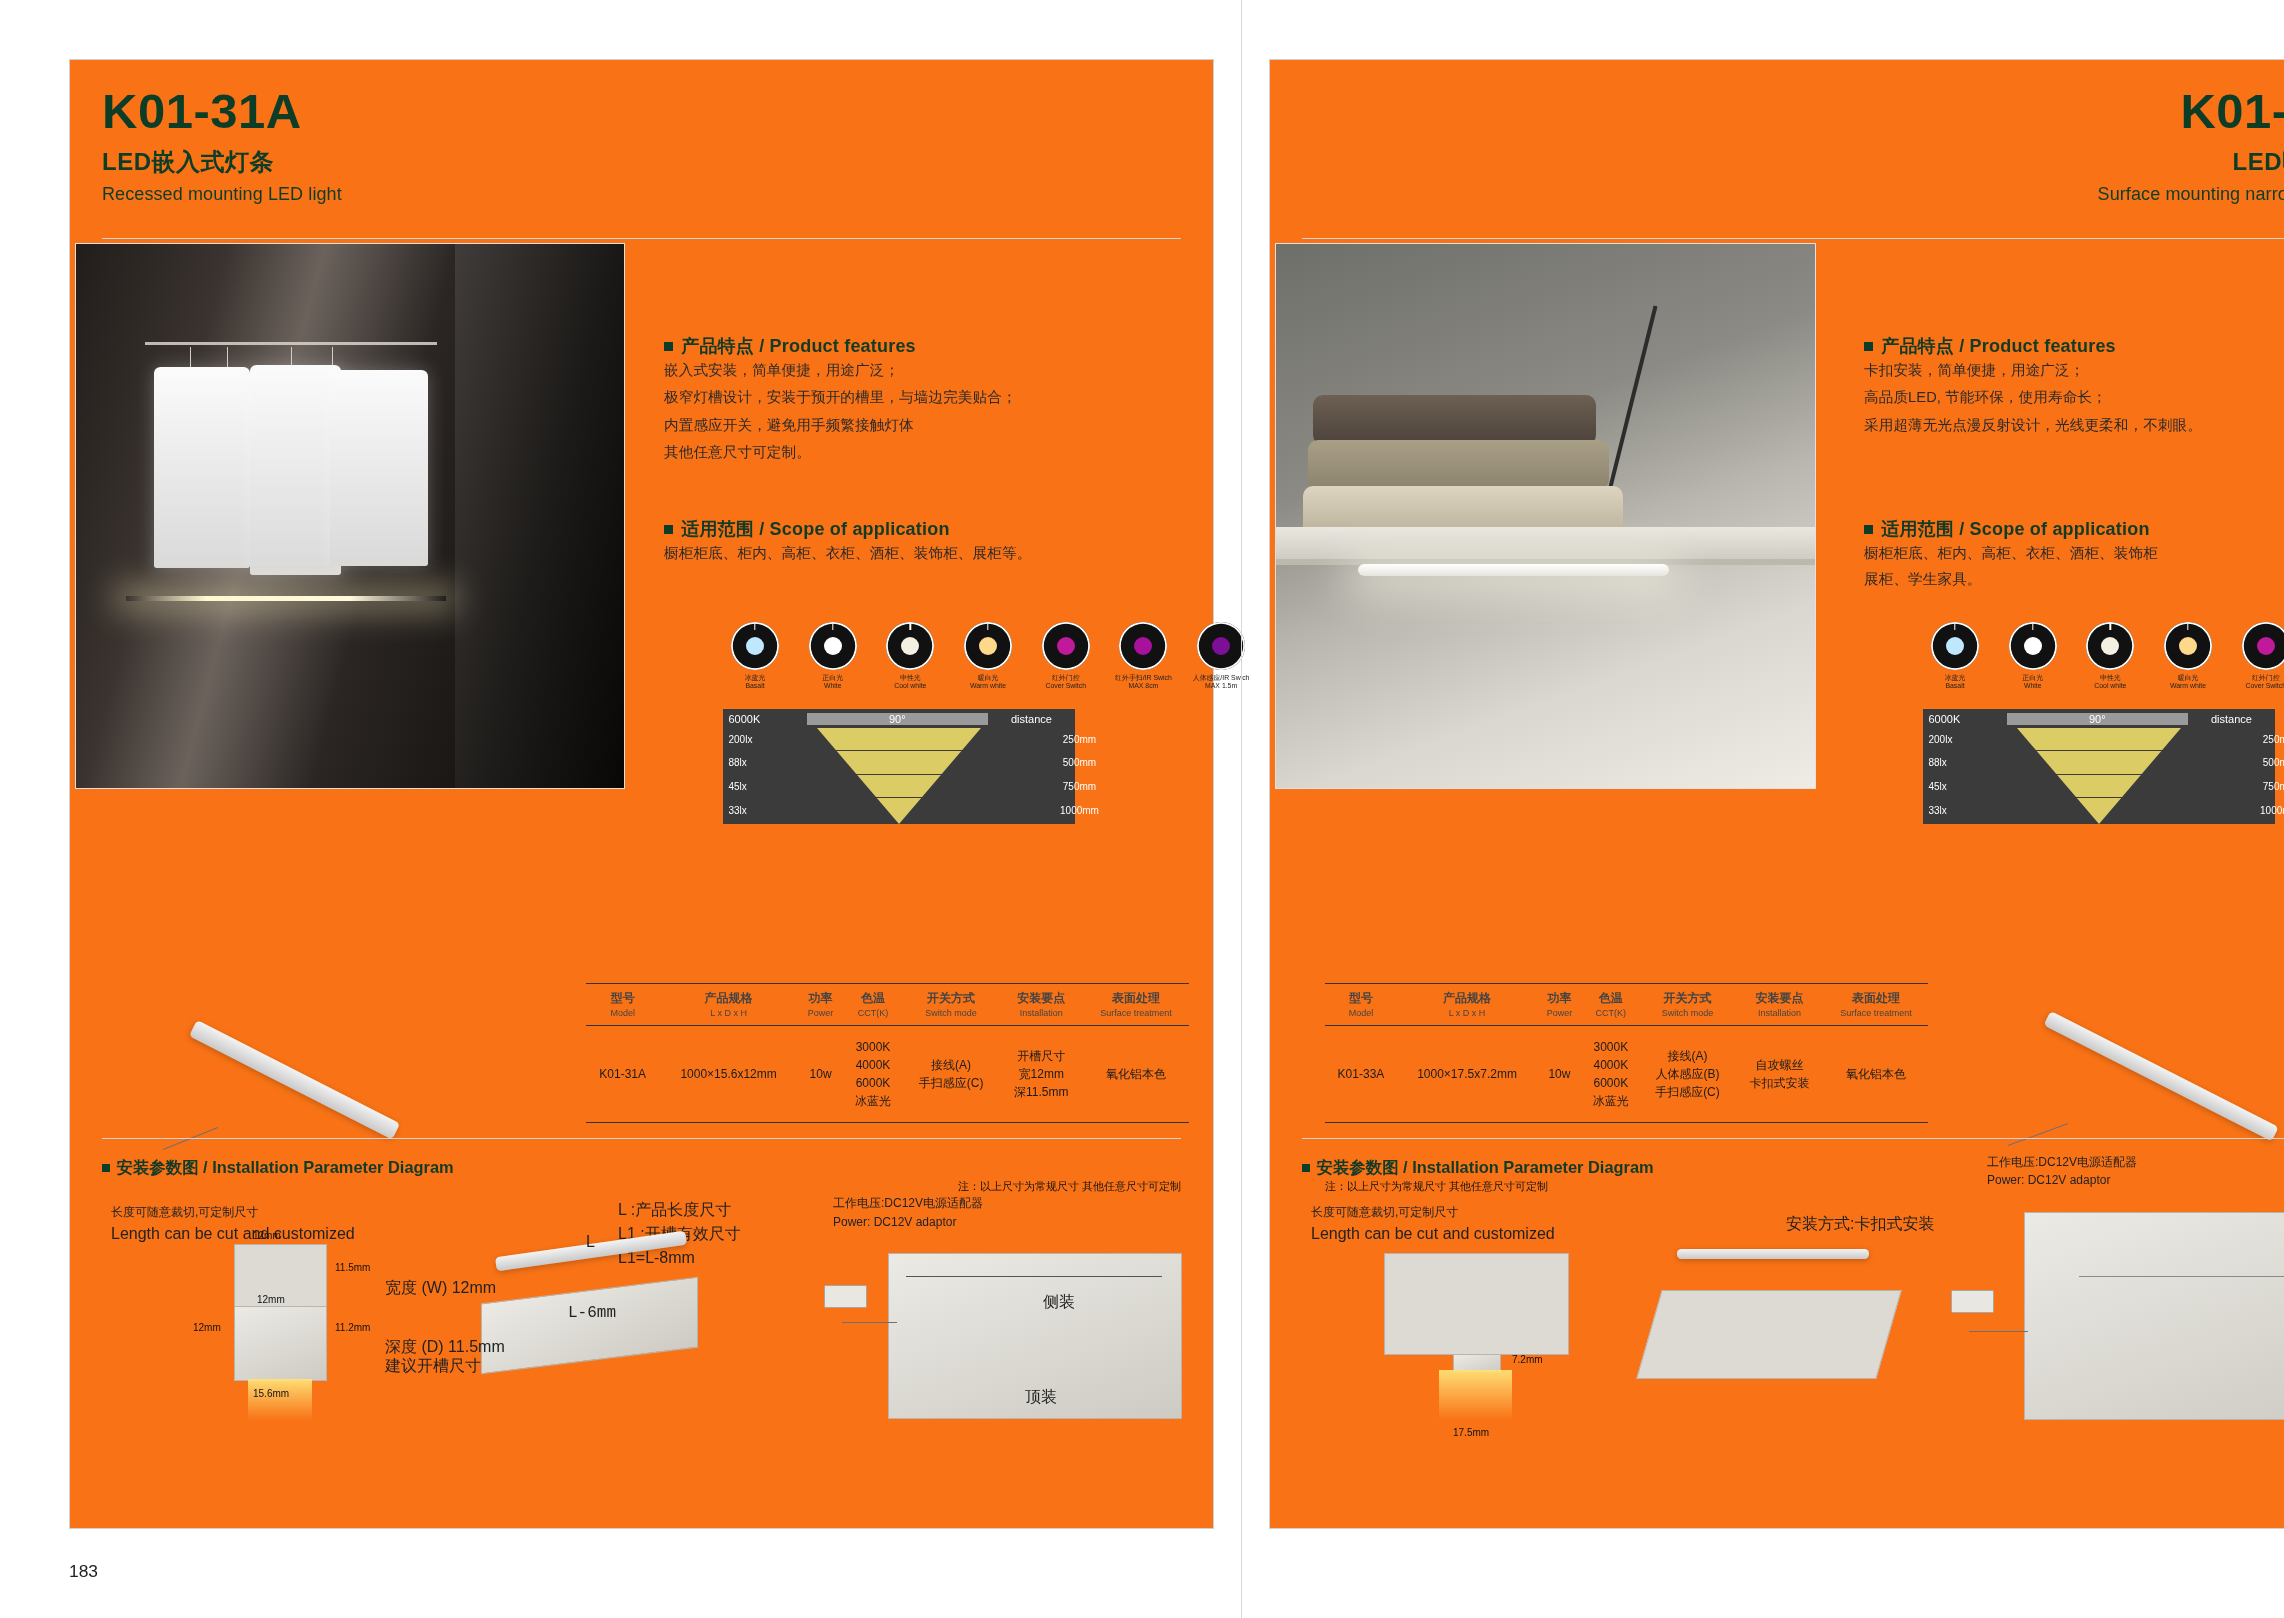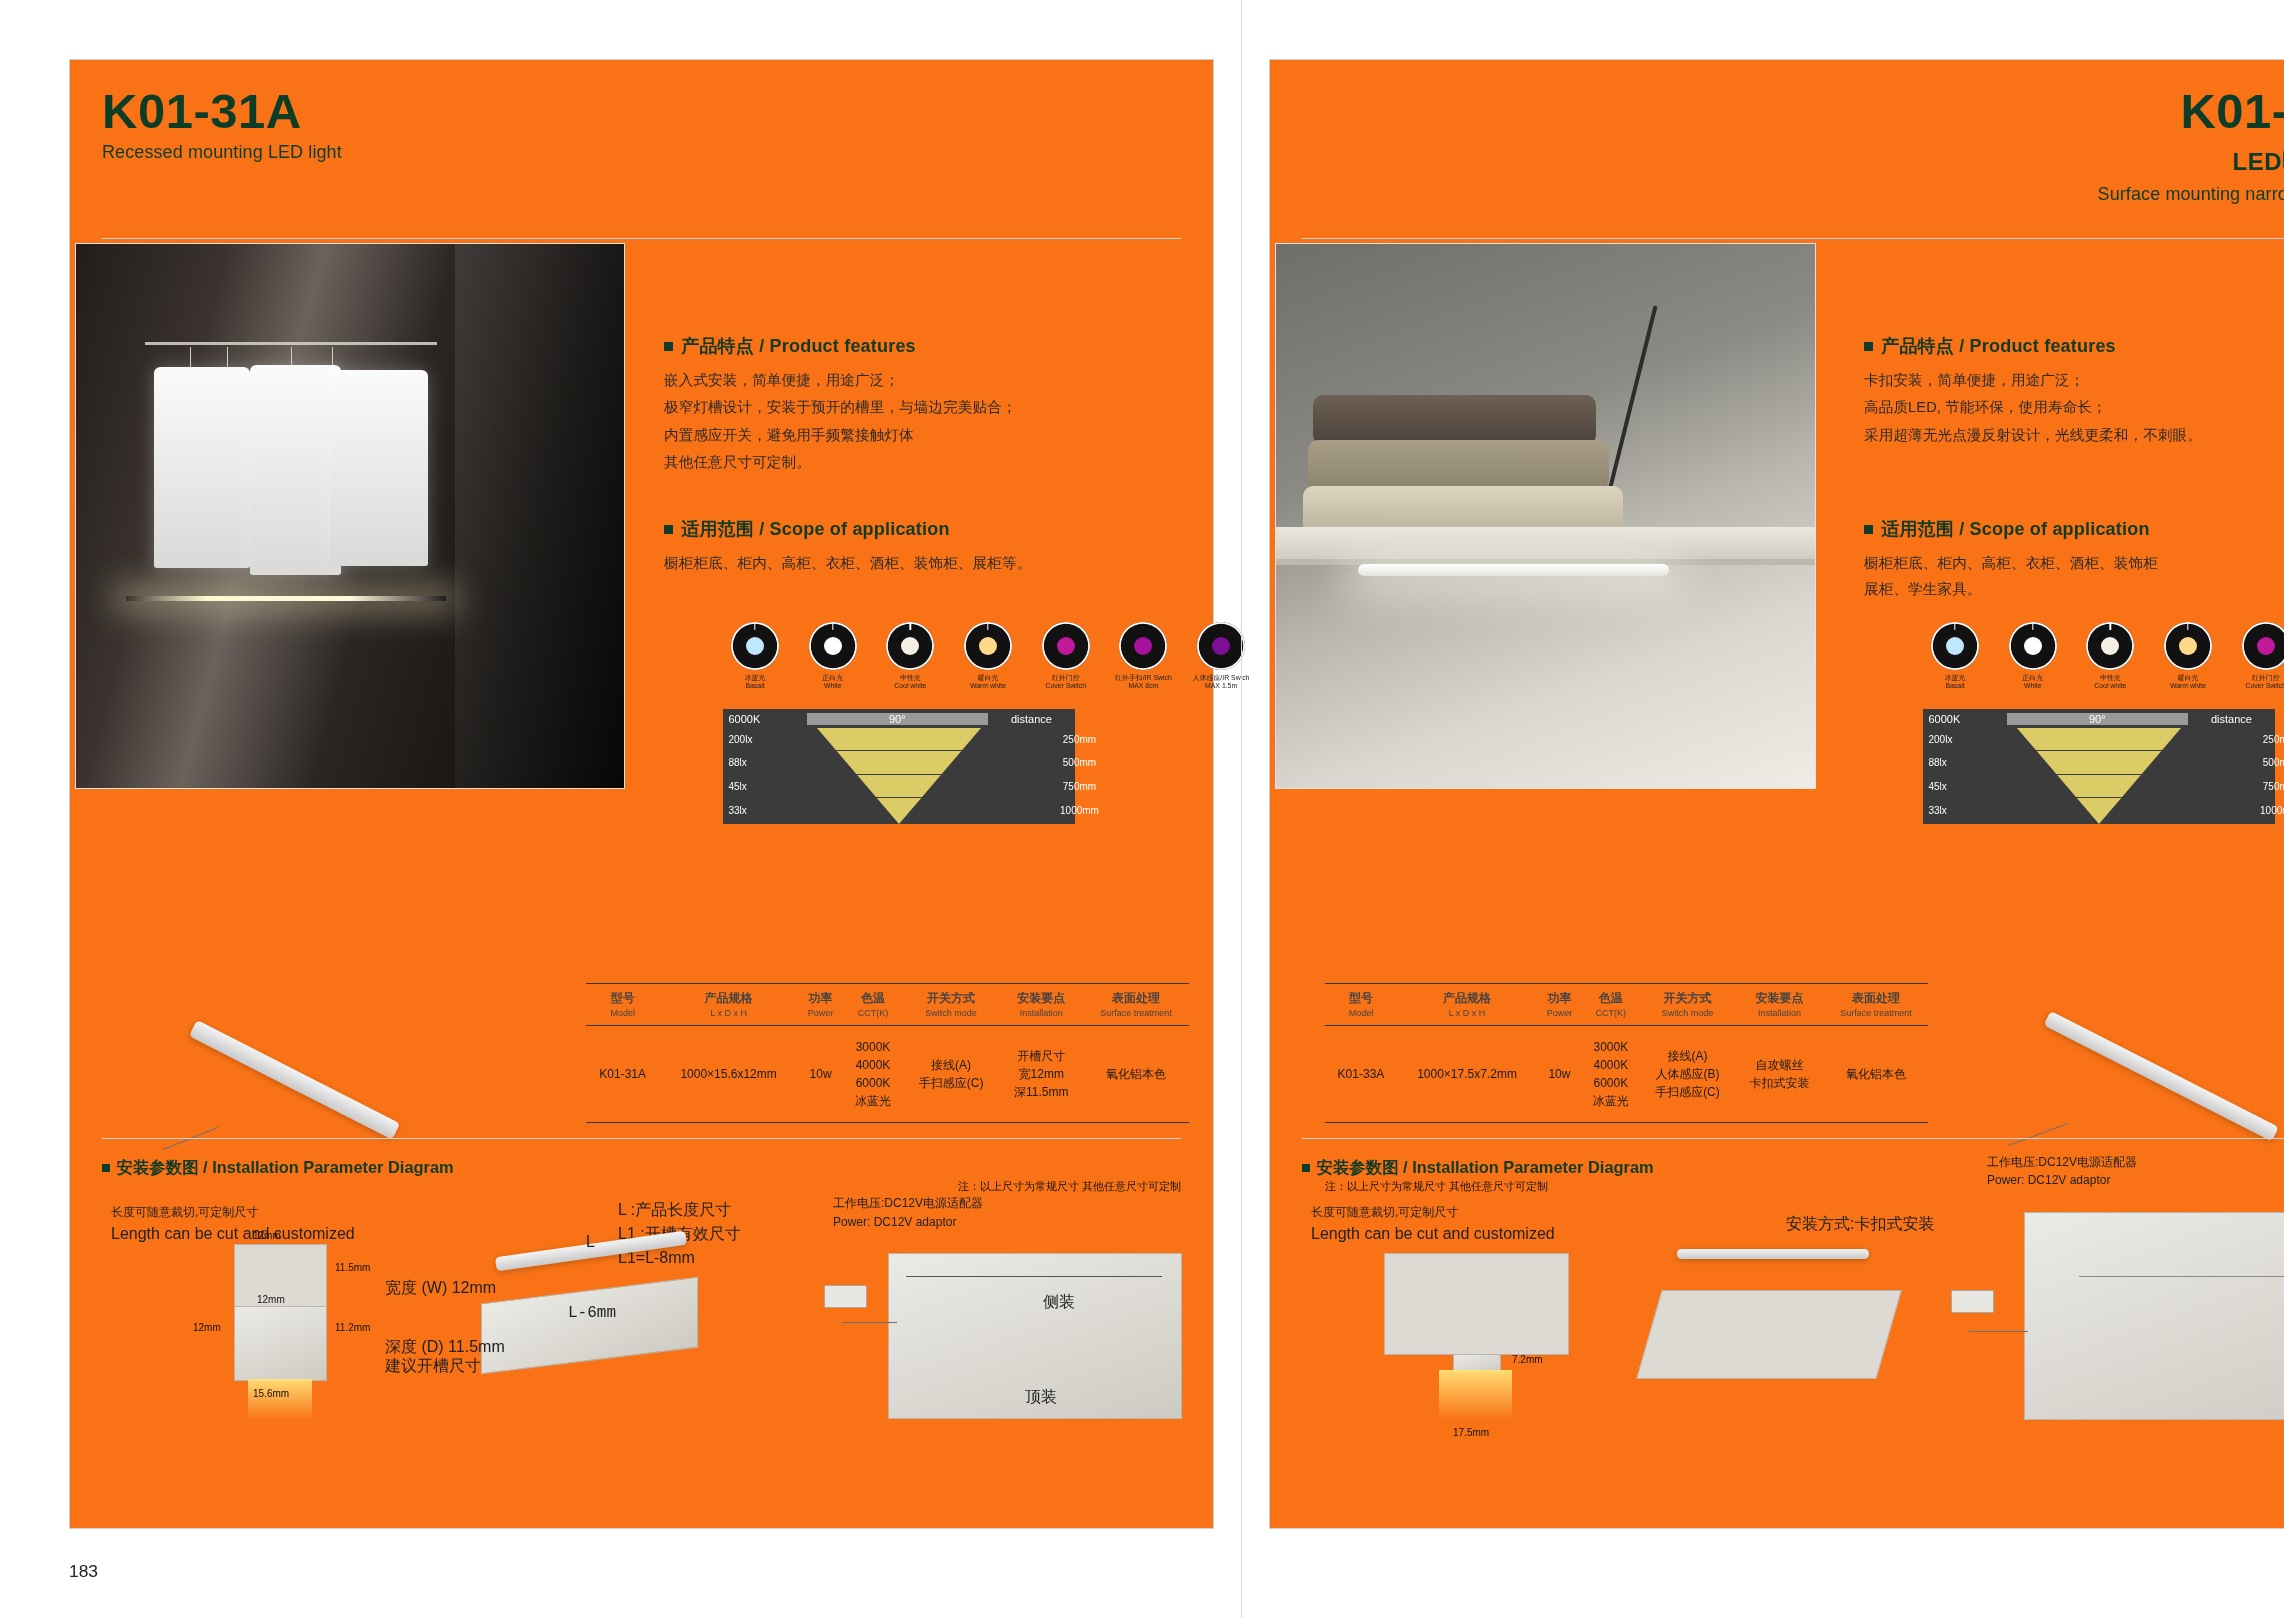--- a/index.html
+++ b/index.html
@@ -34,21 +34,21 @@
   .shelf-edge{position:absolute;left:0;top:315px;width:100%;height:6.4px;background:#bbb8ae;}
   .lamp2{position:absolute;left:82px;top:320px;width:311px;height:12px;border-radius:6px;background:linear-gradient(180deg,#ffffff,#e6e4dc);box-shadow:0 6.4px 41px 13.7px rgba(255,252,235,.55);}
   .towel{position:absolute;border-radius:10px;}
   .arm{position:absolute;left:320px;top:55px;width:3.7px;height:238px;background:#2c2c2c;transform:rotate(14deg);transform-origin:bottom center;}
   .knob{position:absolute;left:301px;top:265px;width:34px;height:34px;border-radius:50%;background:radial-gradient(circle at 35% 30%,#5a5a5a,#1c1c1c);}
 
   
   .feat{position:absolute;font-size:0;}
   .bullet{display:inline-block;width:9px;height:9px;background:#0d3d27;margin-right:8.2px;vertical-align:0.9px;}
   .feat-h{font-size:18px;font-weight:bold;color:#123a26;letter-spacing:0.2px;}
-  .feat-body{font-size:14.6px;line-height:1.75;color:#2a2a2a;margin-top:10px;letter-spacing:0.1px;}
+  .feat-body{font-size:14.6px;line-height:1.75;color:#2a2a2a;letter-spacing:0.1px;}
 
   
   .iconrow{position:absolute;display:flex;gap:13.7px;}
   .iconitem{width:64px;text-align:center;}
   .ic{width:48px;height:48px;border-radius:50%;margin:0 auto;background:#111;position:relative;box-shadow:0 0 0 1.8px #fff inset;}
   .ic .dot{position:absolute;left:50%;top:50%;transform:translate(-50%,-50%);width:18px;height:18px;border-radius:50%;}
   .ic .ray{position:absolute;left:50%;top:1.4px;width:1.4px;height:6.4px;background:#fff;transform:translateX(-50%);}
   .iclabel{font-size:6.9px;line-height:1.25;margin-top:3.7px;color:#222;}
 
   
@@ -96,20 +96,21 @@
 </head>
 <body>
 
 <div class="spread">
 
   <div class="page left">
     <div class="sheet">
 
       <div class="hdr">
         <div class="code">K01-31A</div>
+        <div class="cn-title">LED嵌入式灯条</div>
         <div class="en-title">Recessed mounting LED light</div>
       </div>
 
       <div class="photo photo1">
         <div class="doorframe"></div>
         <div class="rail"></div>
         <div class="hook" style="left:114px;top:103px;"></div>
         <div class="hook" style="left:151px;top:103px;"></div>
         <div class="hook" style="left:215px;top:103px;"></div>
         <div class="hook" style="left:256px;top:103px;"></div>

